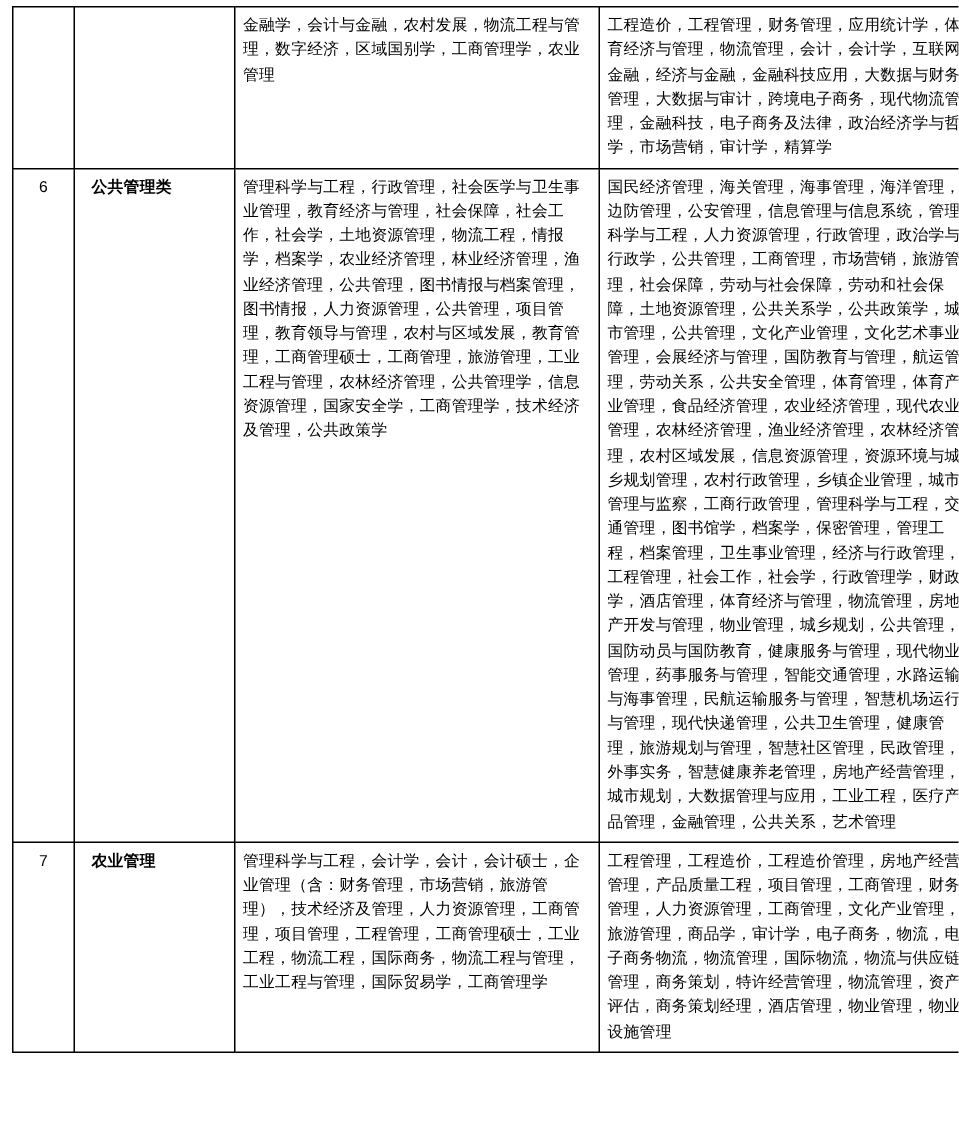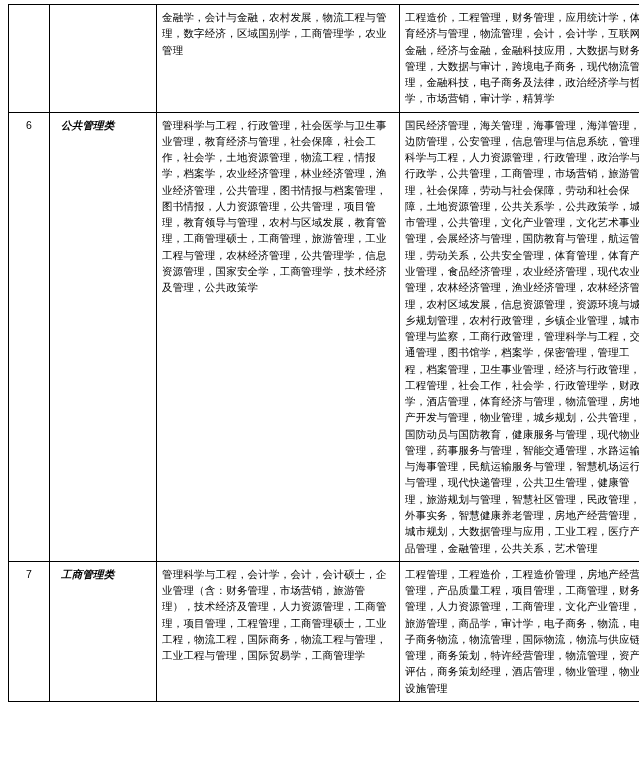--- a/index.html
+++ b/index.html
@@ -53,21 +53,20 @@
   }
   td.col-a {
     width: 232px;
   }
   td.col-b {
     width: 240px;
   }
   .cat-inner {
     display: block;
     padding-left: 6px;
-    font-style: italic;
   }
   .clip-top {
     
   }
 </style>
 </head>
 <body>
 
 <div class="page">
   <table class="spec">
@@ -84,20 +83,20 @@
         <td class="col-num">6</td>
         <td class="col-cat">
           <span class="cat-inner">公共管理类</span>
         </td>
         <td class="col-a">管理科学与工程，行政管理，社会医学与卫生事业管理，教育经济与管理，社会保障，社会工作，社会学，土地资源管理，物流工程，情报学，档案学，农业经济管理，林业经济管理，渔业经济管理，公共管理，图书情报与档案管理，图书情报，人力资源管理，公共管理，项目管理，教育领导与管理，农村与区域发展，教育管理，工商管理硕士，工商管理，旅游管理，工业工程与管理，农林经济管理，公共管理学，信息资源管理，国家安全学，工商管理学，技术经济及管理，公共政策学</td>
         <td class="col-b">国民经济管理，海关管理，海事管理，海洋管理，边防管理，公安管理，信息管理与信息系统，管理科学与工程，人力资源管理，行政管理，政治学与行政学，公共管理，工商管理，市场营销，旅游管理，社会保障，劳动与社会保障，劳动和社会保障，土地资源管理，公共关系学，公共政策学，城市管理，公共管理，文化产业管理，文化艺术事业管理，会展经济与管理，国防教育与管理，航运管理，劳动关系，公共安全管理，体育管理，体育产业管理，食品经济管理，农业经济管理，现代农业管理，农林经济管理，渔业经济管理，农林经济管理，农村区域发展，信息资源管理，资源环境与城乡规划管理，农村行政管理，乡镇企业管理，城市管理与监察，工商行政管理，管理科学与工程，交通管理，图书馆学，档案学，保密管理，管理工程，档案管理，卫生事业管理，经济与行政管理，工程管理，社会工作，社会学，行政管理学，财政学，酒店管理，体育经济与管理，物流管理，房地产开发与管理，物业管理，城乡规划，公共管理，国防动员与国防教育，健康服务与管理，现代物业管理，药事服务与管理，智能交通管理，水路运输与海事管理，民航运输服务与管理，智慧机场运行与管理，现代快递管理，公共卫生管理，健康管理，旅游规划与管理，智慧社区管理，民政管理，外事实务，智慧健康养老管理，房地产经营管理，城市规划，大数据管理与应用，工业工程，医疗产品管理，金融管理，公共关系，艺术管理</td>
       </tr>
       <tr>
         <td class="col-num">7</td>
         <td class="col-cat">
-          <span class="cat-inner">工商管理类</span>
+          <span class="cat-inner">农业管理</span>
         </td>
         <td class="col-a">管理科学与工程，会计学，会计，会计硕士，企业管理（含：财务管理，市场营销，旅游管理），技术经济及管理，人力资源管理，工商管理，项目管理，工程管理，工商管理硕士，工业工程，物流工程，国际商务，物流工程与管理，工业工程与管理，国际贸易学，工商管理学</td>
         <td class="col-b">工程管理，工程造价，工程造价管理，房地产经营管理，产品质量工程，项目管理，工商管理，财务管理，人力资源管理，工商管理，文化产业管理，旅游管理，商品学，审计学，电子商务，物流，电子商务物流，物流管理，国际物流，物流与供应链管理，商务策划，特许经营管理，物流管理，资产评估，商务策划经理，酒店管理，物业管理，物业设施管理</td>
       </tr>
     </tbody>
   </table>
 </div>
 
 </body></html>

